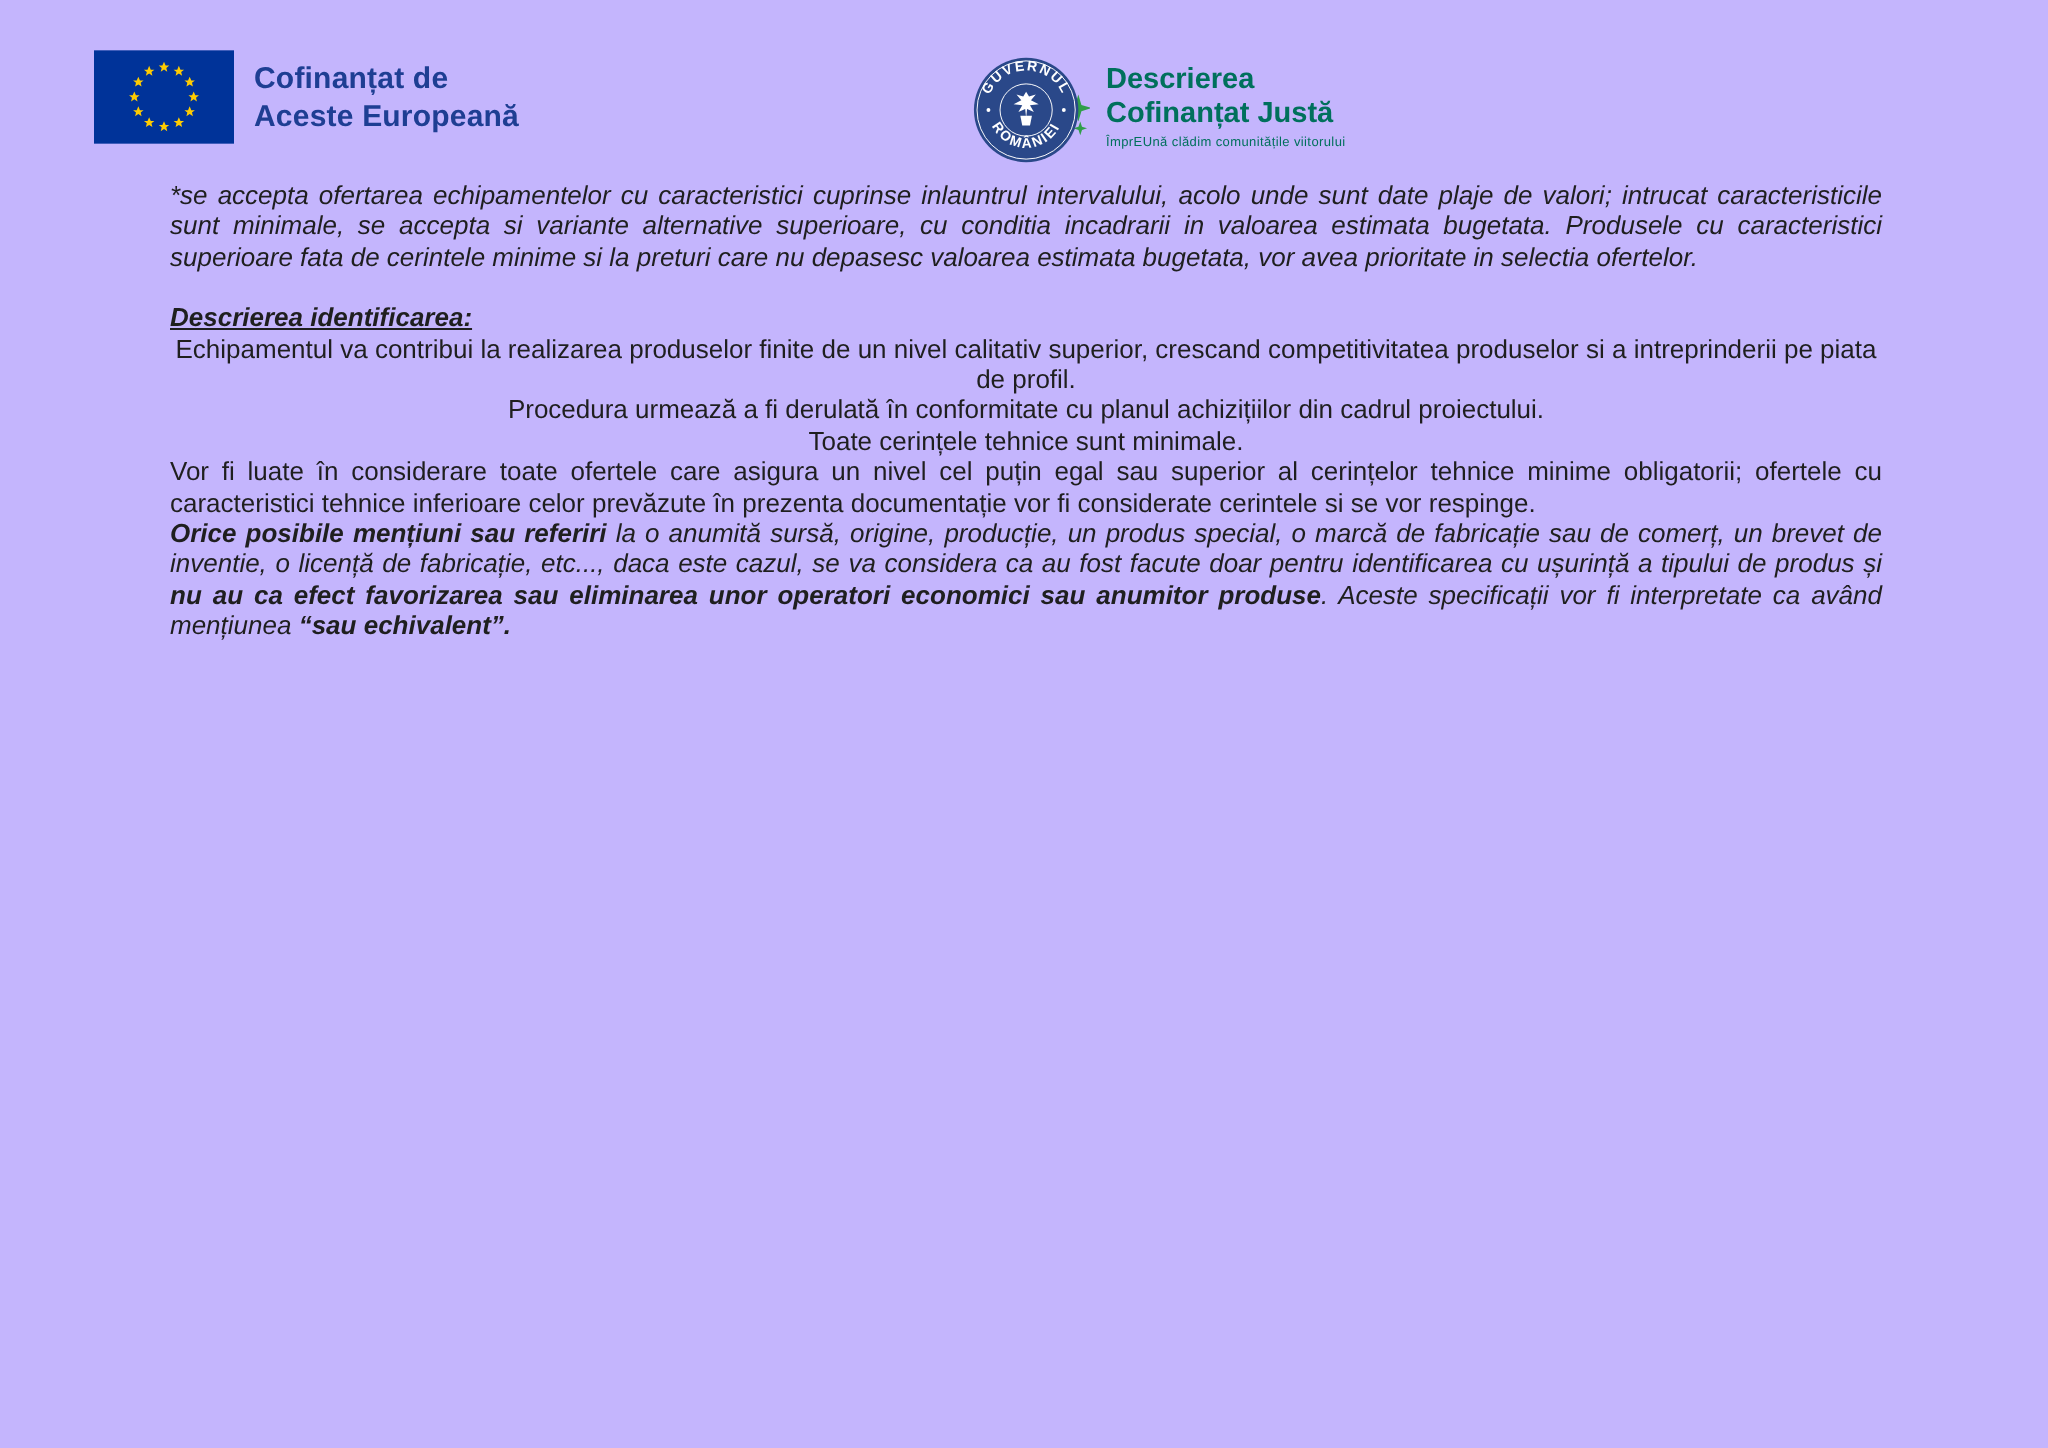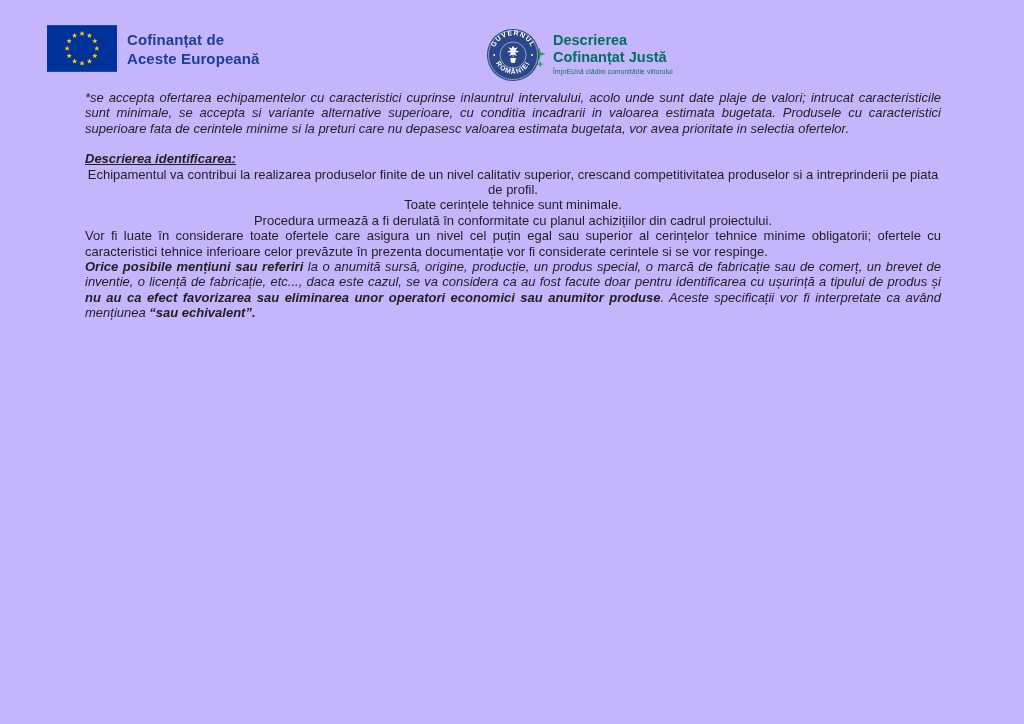--- a/index.html
+++ b/index.html
@@ -109,22 +109,22 @@
 
   <div class="doc">
 
     <p class="para justify ital">*se accepta ofertarea echipamentelor cu caracteristici cuprinse inlauntrul intervalului, acolo unde sunt date plaje de valori; intrucat caracteristicile sunt minimale, se accepta si variante alternative superioare, cu conditia incadrarii in valoarea estimata bugetata. Produsele cu caracteristici superioare fata de cerintele minime si la preturi care nu depasesc valoarea estimata bugetata, vor avea prioritate in selectia ofertelor.</p>
 
     <div class="gap"></div>
 
     <p class="heading">Descrierea identificarea:</p>
 
     <p class="para">Echipamentul va contribui la realizarea produselor finite de un nivel calitativ superior, crescand competitivitatea produselor si a intreprinderii pe piata de profil.</p>
+    <p class="para">Procedura urmează a fi derulată în conformitate cu planul achizițiilor din cadrul proiectului.</p>
     <p class="para">Toate cerințele tehnice sunt minimale.</p>
-    <p class="para">Procedura urmează a fi derulată în conformitate cu planul achizițiilor din cadrul proiectului.</p>
 
     <p class="para justify">Vor fi luate în considerare toate ofertele care asigura un nivel cel puțin egal sau superior al cerințelor tehnice minime obligatorii; ofertele cu caracteristici tehnice inferioare celor prevăzute în prezenta documentație vor fi considerate cerintele si se vor respinge.</p>
 
     <p class="para justify ital"><span class="bold">Orice posibile mențiuni sau referiri </span><span>la o anumită sursă, origine, producție, un produs special, o marcă de fabricație sau de comerț, un brevet de inventie, o licență de fabricație, etc..., daca este cazul, se va considera ca au fost facute doar pentru identificarea cu ușurință a tipului de produs și </span><span class="bold">nu au ca efect favorizarea sau eliminarea unor operatori economici sau anumitor produse</span><span>. Aceste specificații vor fi interpretate ca având mențiunea </span><span class="bold">“sau echivalent”.</span></p>
 
   </div>
 
 </div>
 
 </body></html>

